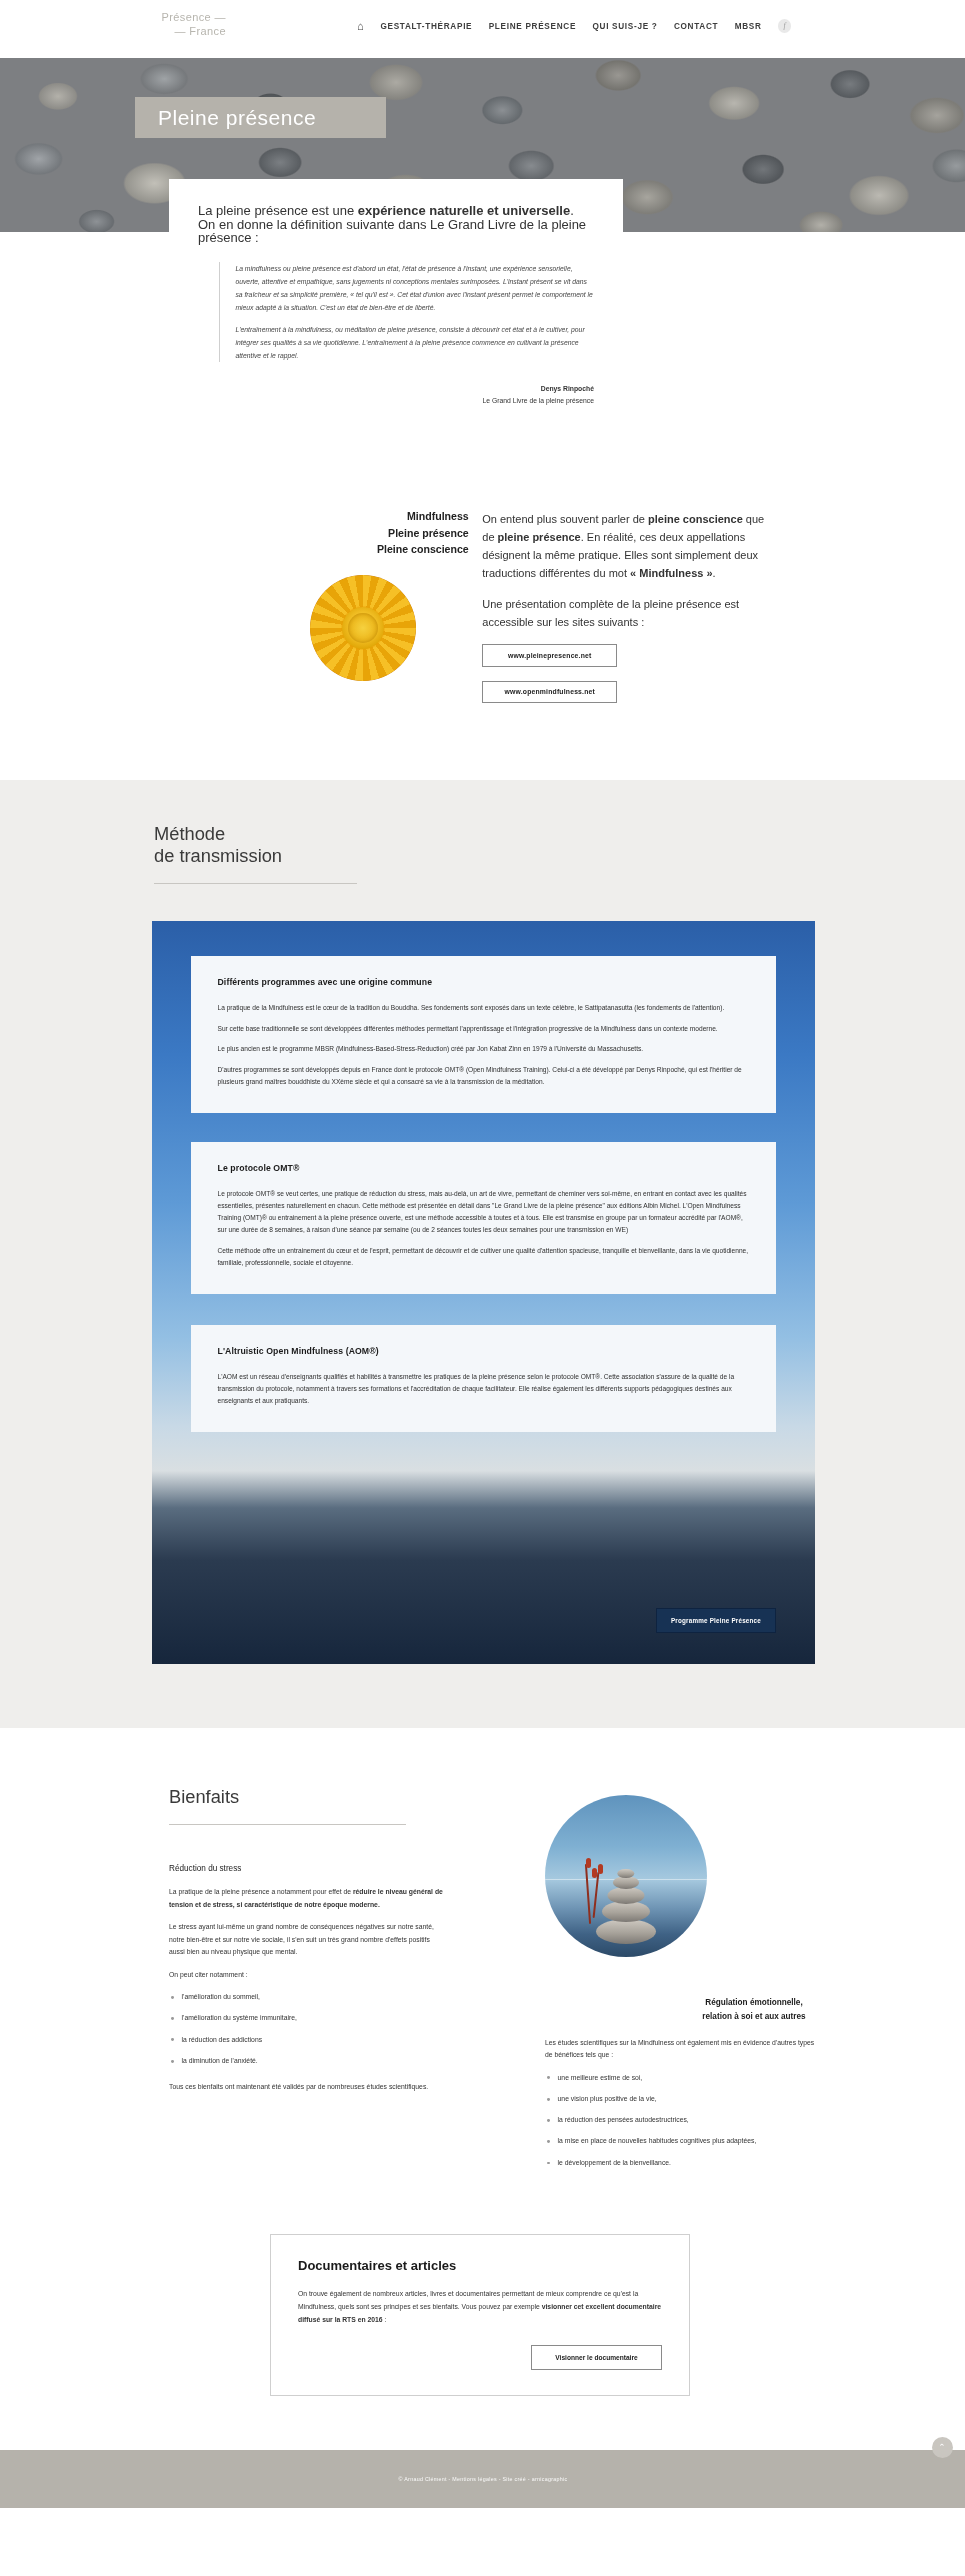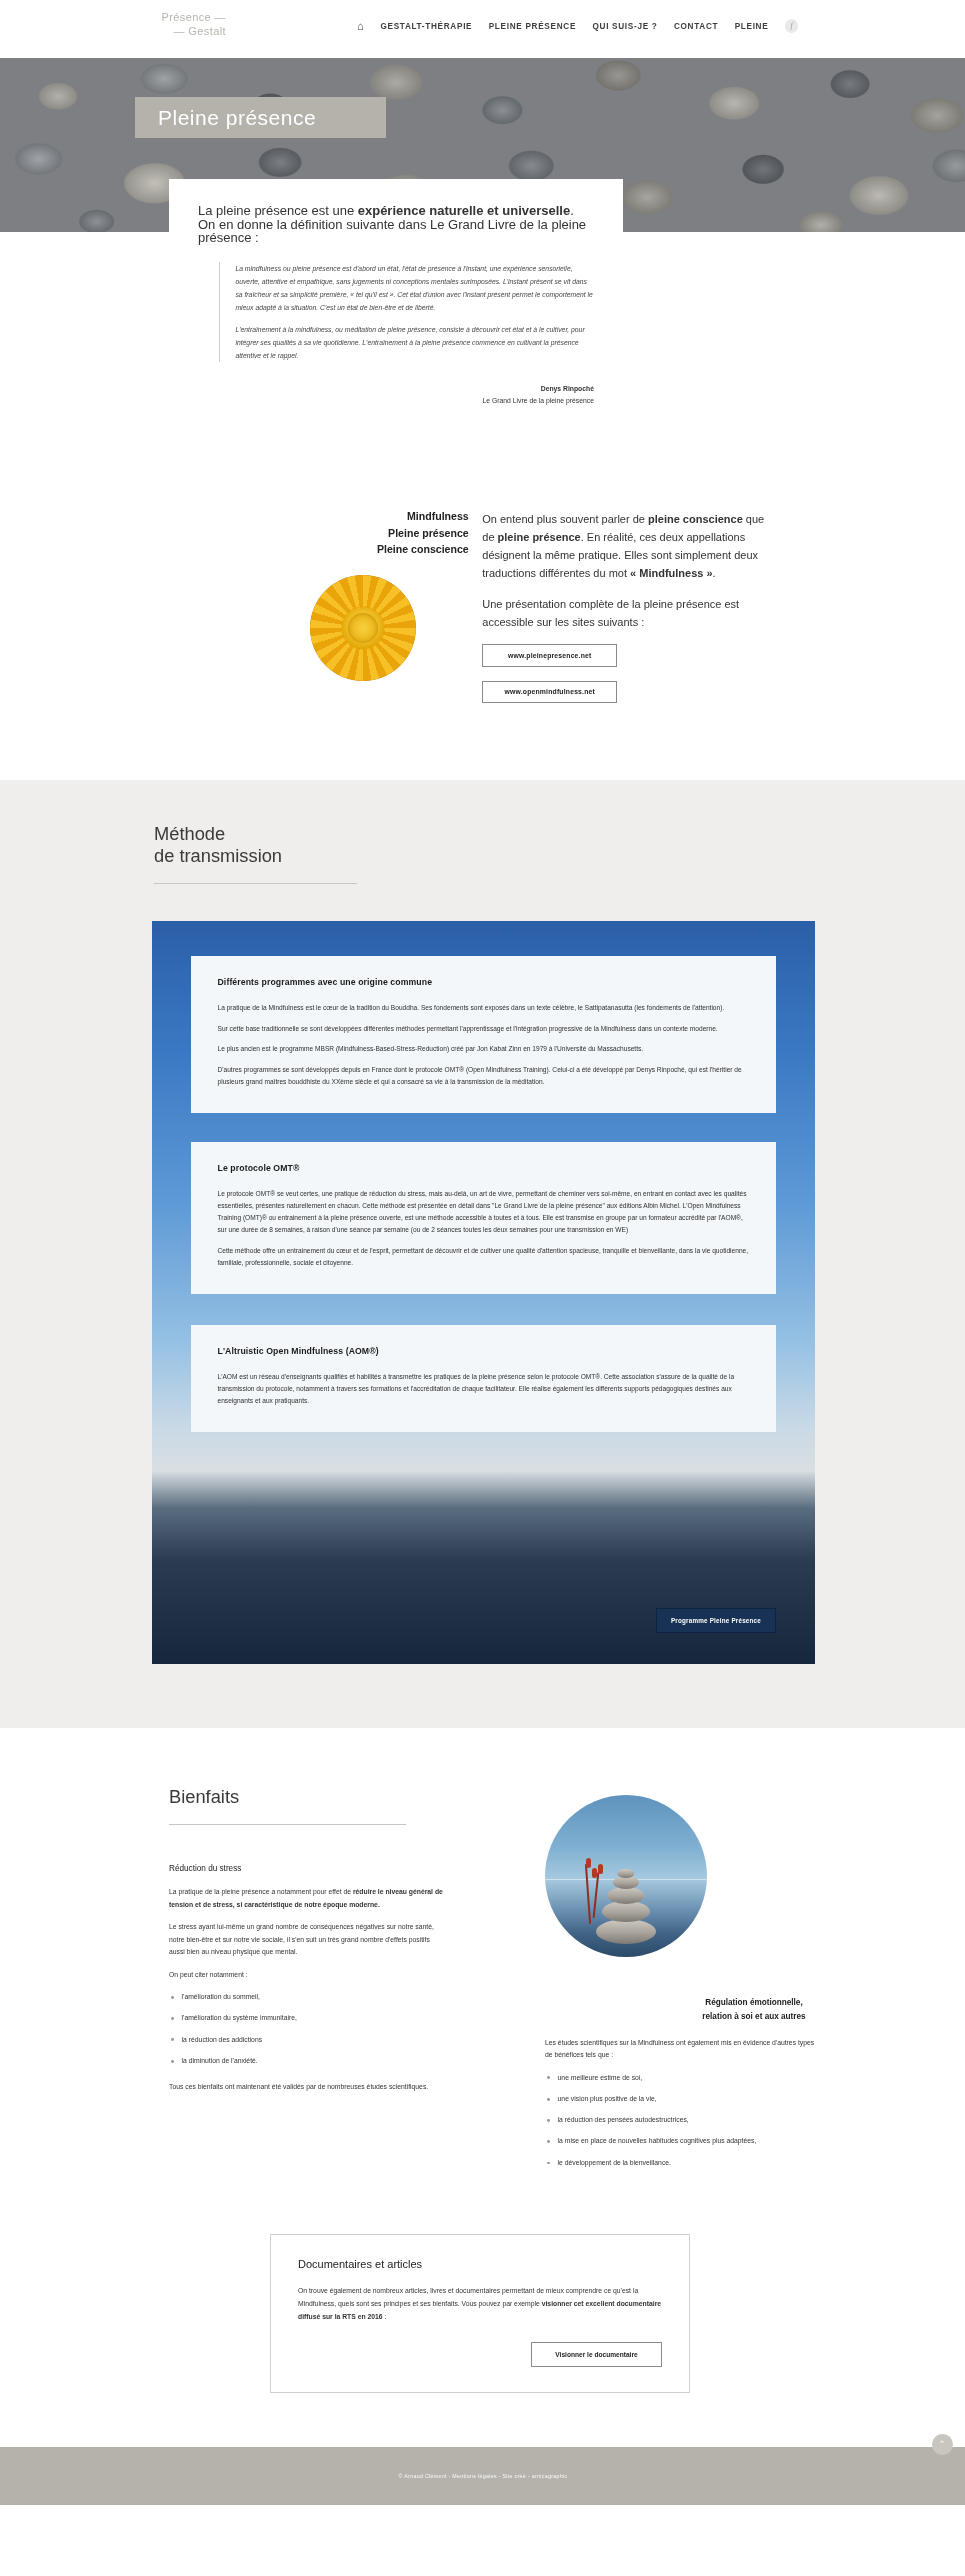--- a/index.html
+++ b/index.html
@@ -150,49 +150,49 @@
   .stones .s4{width:26px;height:13.5px;bottom:68px;}
   .stones .s5{width:17.4px;height:9.7px;bottom:79px;}
   .stones .reed{position:absolute;width:1.9px;background:#8f2f1f;border-radius:1px;}
   .stones .r1{height:60px;left:42px;bottom:33px;transform:rotate(-4deg);}
   .stones .r2{height:46px;left:50px;bottom:39px;transform:rotate(6deg);}
   .stones .bud{position:absolute;width:4.8px;height:10.6px;border-radius:2.9px;background:#b33a22;}
   .bf-sub2{font-size:8.2px;font-weight:700;line-height:13.5px;color:#1b1b1b;margin-left:41px;margin-top:39px;text-align:center;}
   .bf-body2{margin-left:43px;}
   .doc-card{width:420px;margin:56px 0 0 270px;border:1px solid #cfcfcf;background:#fff;
       padding:23px 27px 25px 27px;}
-  .doc-title{font-size:11px;font-weight:400;color:#1b1b1b;}
+  .doc-title{font-size:13px;font-weight:700;color:#1b1b1b;}
   .doc-body{font-size:6.8px;line-height:12.6px;color:#333;margin-top:15.4px;}
   .doc-body b{font-weight:700;}
   .doc-btn{display:block;width:131px;margin:19.3px 0 0 auto;border:1px solid #8a8a8a;background:#fff;
       font-size:6.6px;font-weight:700;color:#222;text-align:center;padding:7.7px 0;text-decoration:none;}
 
   
   .footer{height:58px;background:#b5b2ab;display:flex;align-items:center;justify-content:center;}
   .footer-text{font-size:5.3px;color:#fff;letter-spacing:0.3px;opacity:.95;}
   .scrolltop{position:absolute;right:13.5px;bottom:50px;width:21px;height:21px;border-radius:50%;
       background:#c9c6c0;color:#fff;font-size:8.7px;line-height:21px;text-align:center;}
 </style>
 </head>
 <body>
 
 <div class="page">
 
   <div class="site-header">
     <div class="logo">
       <span class="l1">Présence —</span>
-      <span class="l2">— Gestalt</span>
+      <span class="l2">— France</span>
     </div>
     <div class="mainnav">
       <span class="nav-home">⌂</span>
       <a href="#">GESTALT-THÉRAPIE</a>
       <a href="#">PLEINE PRÉSENCE</a>
       <a href="#">QUI SUIS-JE ?</a>
       <a href="#">CONTACT</a>
-      <a href="#">PLEINE</a>
+      <a href="#">MBSR</a>
       <span class="fb">f</span>
     </div>
   </div>
 
   <div class="hero">
     <div class="pebbles"></div>
     <div class="hero-title-band">
       <h1 class="hero-title">Pleine présence</h1>
     </div>
   </div>

